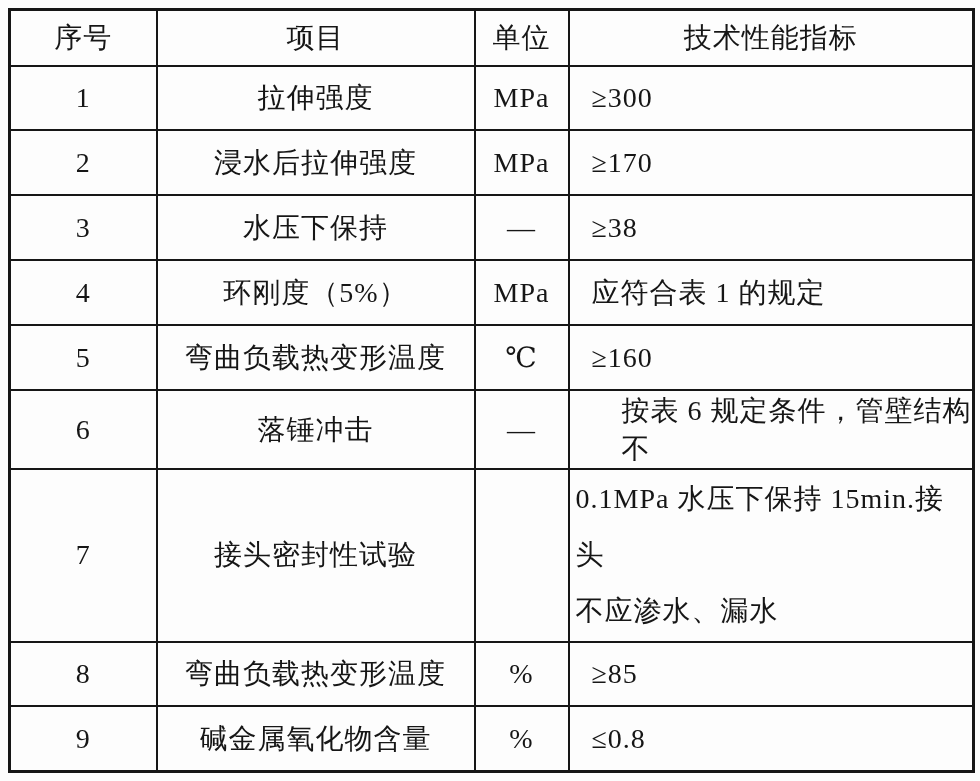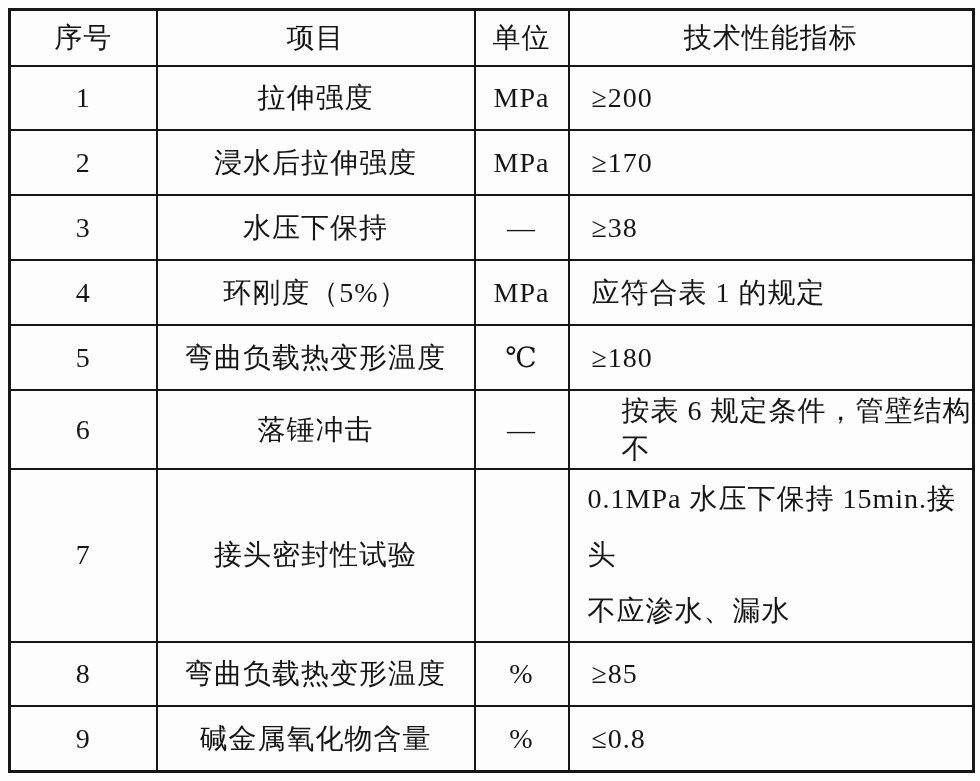--- a/index.html
+++ b/index.html
@@ -40,21 +40,21 @@
   thead tr { height: 56px; }
   tbody tr { height: 64px; }
   tbody tr.tall { height: 118px; }
   td.spec-cell {
     text-align: left;
     padding-left: 22px;
     letter-spacing: 1px;
   }
   td.spec-cell.indent { padding-left: 52px; }
   td.spec-cell.flush {
-    padding-left: 18px;
+    padding-left: 6px;
     white-space: pre-line;
     line-height: 2.0;
     border-radius: 11px;
   }
 </style>
 </head>
 <body>
 
 <div class="sheet">
   <table class="spec-table">
@@ -70,21 +70,21 @@
         <th>项目</th>
         <th>单位</th>
         <th>技术性能指标</th>
       </tr>
     </thead>
     <tbody>
       <tr>
         <td>1</td>
         <td>拉伸强度</td>
         <td>MPa</td>
-        <td class="spec-cell">≥200</td>
+        <td class="spec-cell">≥300</td>
       </tr>
       <tr>
         <td>2</td>
         <td>浸水后拉伸强度</td>
         <td>MPa</td>
         <td class="spec-cell">≥170</td>
       </tr>
       <tr>
         <td>3</td>
         <td>水压下保持</td>
@@ -94,21 +94,21 @@
       <tr>
         <td>4</td>
         <td>环刚度（5%）</td>
         <td>MPa</td>
         <td class="spec-cell">应符合表 1 的规定</td>
       </tr>
       <tr>
         <td>5</td>
         <td>弯曲负载热变形温度</td>
         <td>℃</td>
-        <td class="spec-cell">≥180</td>
+        <td class="spec-cell">≥160</td>
       </tr>
       <tr>
         <td>6</td>
         <td>落锤冲击</td>
         <td>—</td>
         <td class="spec-cell indent">按表 6 规定条件，管壁结构不</td>
       </tr>
       <tr class="tall">
         <td>7</td>
         <td>接头密封性试验</td>

